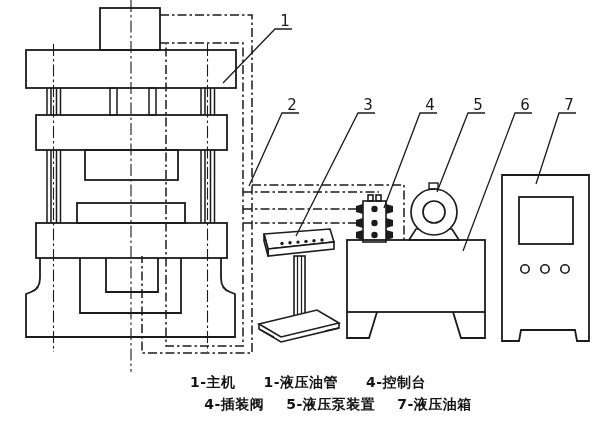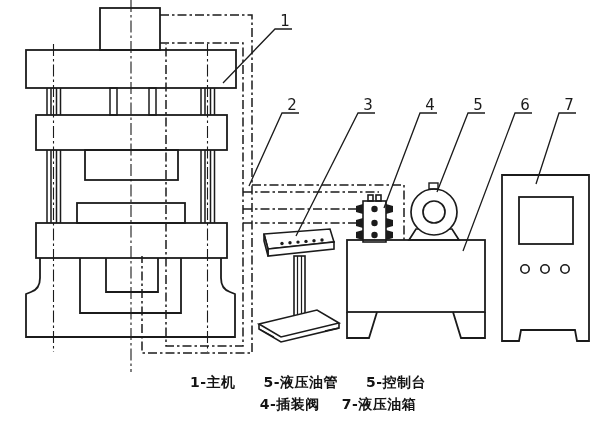--- a/index.html
+++ b/index.html
@@ -151,20 +151,21 @@
     <text class="callout-num" x="368" y="110">3</text>
     <text class="callout-num" x="430" y="110">4</text>
     <text class="callout-num" x="478" y="110">5</text>
     <text class="callout-num" x="525" y="110">6</text>
     <text class="callout-num" x="569" y="110">7</text>
   </g>
 </svg>
 
   <div class="caption line1">
     <span>1-主机</span>
-    <span>5-液压油管</span>
-    <span>5-控制台</span>
+    <span>1-液压油管</span>
+    <span>4-控制台</span>
   </div>
   <div class="caption line2">
     <span>4-插装阀</span>
+    <span>5-液压泵装置</span>
     <span>7-液压油箱</span>
   </div>
 </div>
 
 </body></html>

